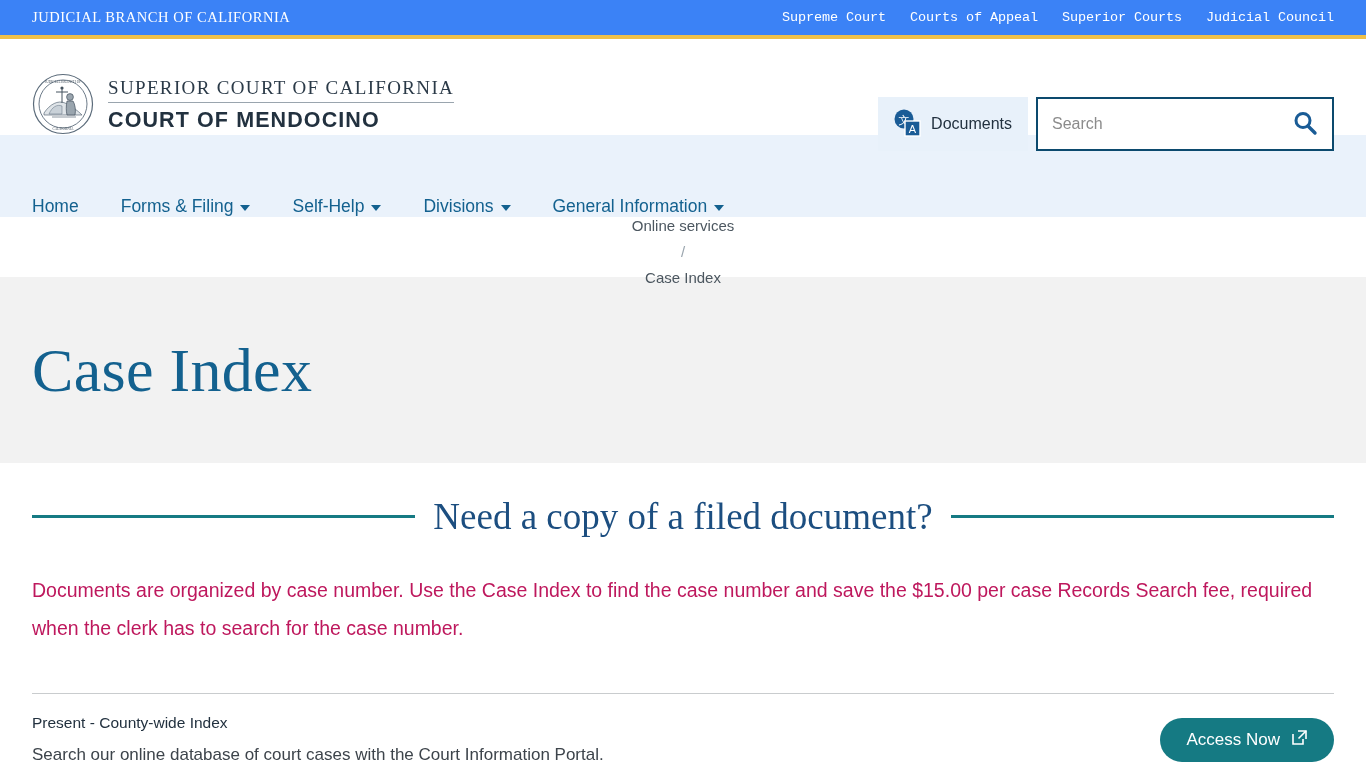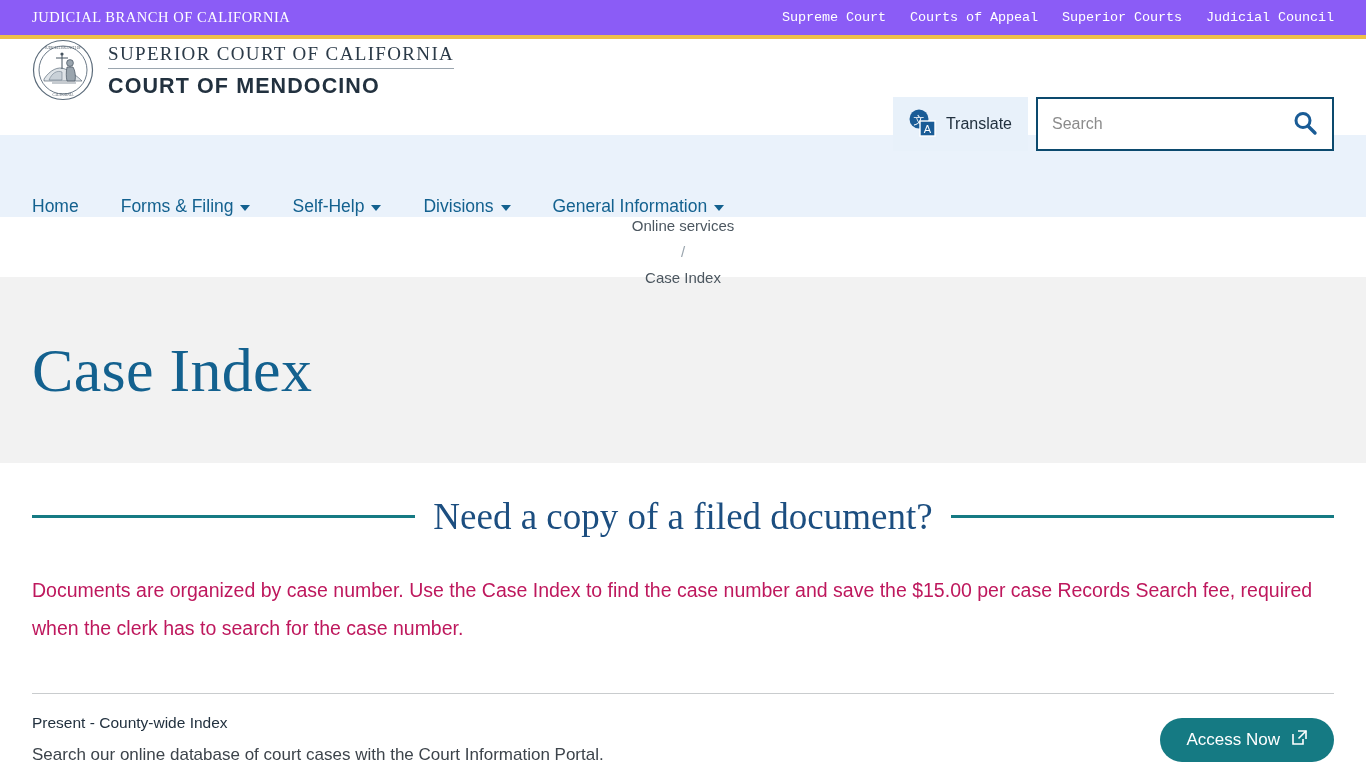--- a/index.html
+++ b/index.html
@@ -7,21 +7,21 @@
     margin: 0; padding: 0;
     width: 1366px; height: 768px;
     overflow: hidden;
     background: #ffffff;
     font-family: "Liberation Sans", sans-serif;
   }
 
   
   .topbar {
     height: 35px;
-    background: #8b5cf6;
+    background: #3b82f6;
     display: flex;
     align-items: center;
     justify-content: space-between;
     padding: 0 32px;
   }
   .topbar-brand {
     color: #ffffff;
     font-family: "Liberation Serif", serif;
     font-size: 14.5px;
     letter-spacing: .55px;
@@ -45,21 +45,21 @@
     height: 4px;
     background: #eec04a;
     width: 100%;
   }
 
   
   .masthead {
     height: 96px;
     background: #ffffff;
     display: flex;
-    align-items: flex-start;
+    align-items: flex-end;
     padding: 0 32px;
     position: relative;
   }
   .brand-lockup {
     display: flex;
     align-items: center;
     gap: 14px;
   }
   .seal {
     width: 62px; height: 62px;
@@ -309,21 +309,21 @@
   <div class="masthead-right">
     <button class="translate-btn">
       <span>
         <svg width="30" height="30" viewBox="0 0 30 30" aria-hidden="true">
           <circle cx="12" cy="11" r="9.5" fill="#1a5c96"></circle>
           <text x="12" y="15.5" font-size="11" fill="#ffffff" text-anchor="middle" font-family="DejaVu Sans, sans-serif">文</text>
           <rect x="13" y="13" width="15" height="15" fill="#1a5c96" stroke="#ffffff" stroke-width="1.4"></rect>
           <text x="20.5" y="25" font-size="11" fill="#ffffff" text-anchor="middle" font-family="Liberation Sans, sans-serif">A</text>
         </svg>
       </span>
-      <span class="translate-label">Translate</span>
+      <span class="translate-label">Documents</span>
     </button>
 
     <div class="search-wrap">
       <input type="text" placeholder="Search" style="">
       <button class="search-btn">
         <span>
           <svg width="26" height="26" viewBox="0 0 26 26" aria-hidden="true">
             <circle cx="11" cy="10.5" r="7" fill="none" stroke="#1a5c96" stroke-width="3"></circle>
             <line x1="16" y1="16" x2="23" y2="23" stroke="#1a5c96" stroke-width="3.4" stroke-linecap="round"></line>
           </svg>

